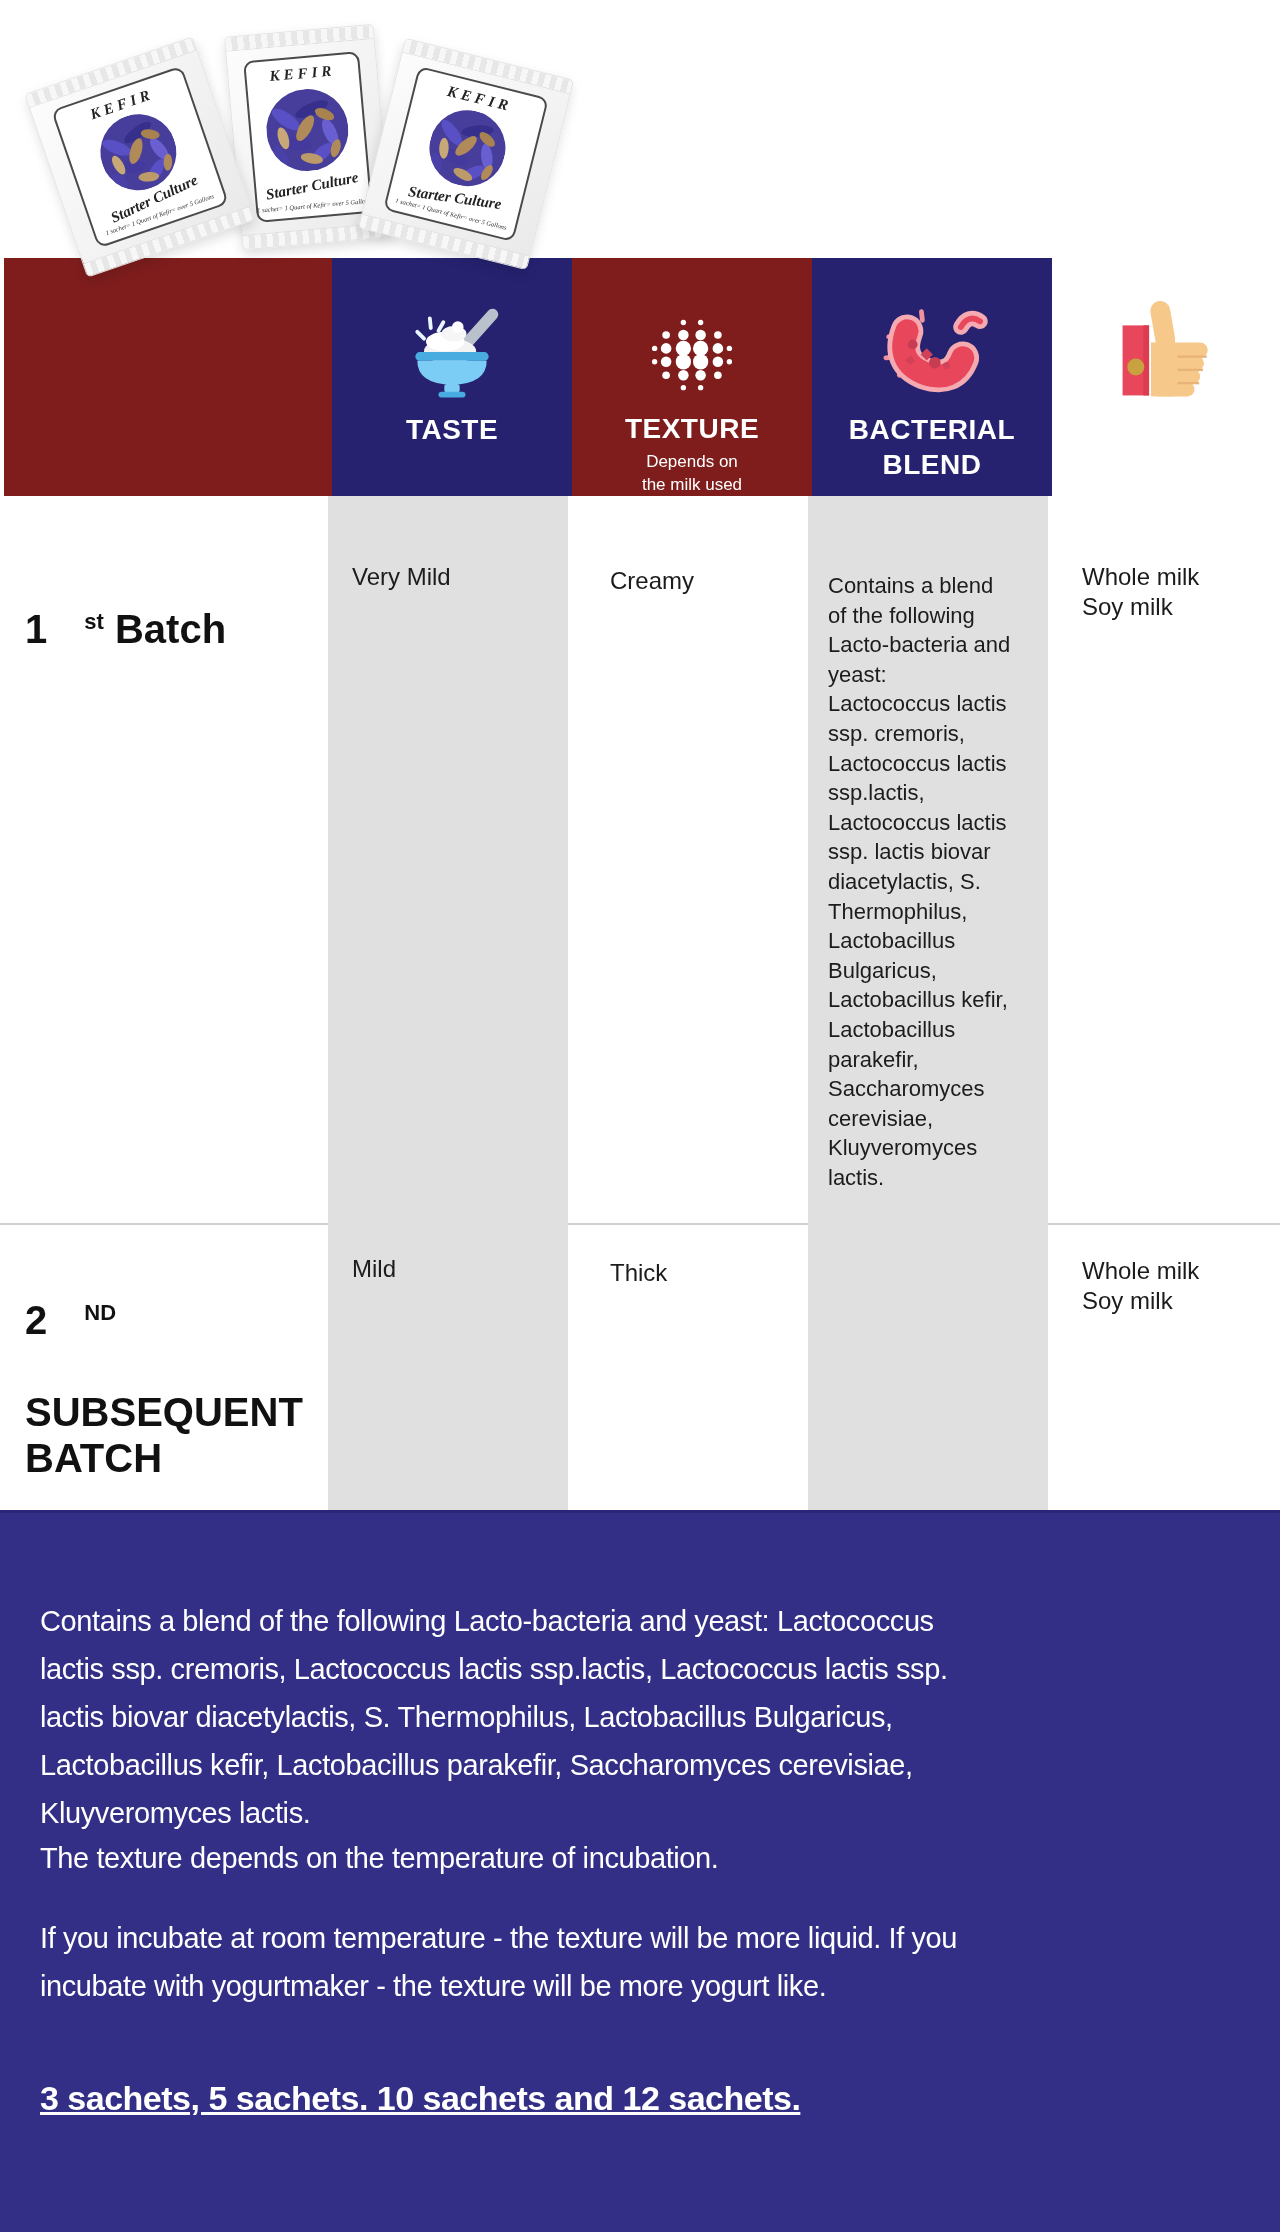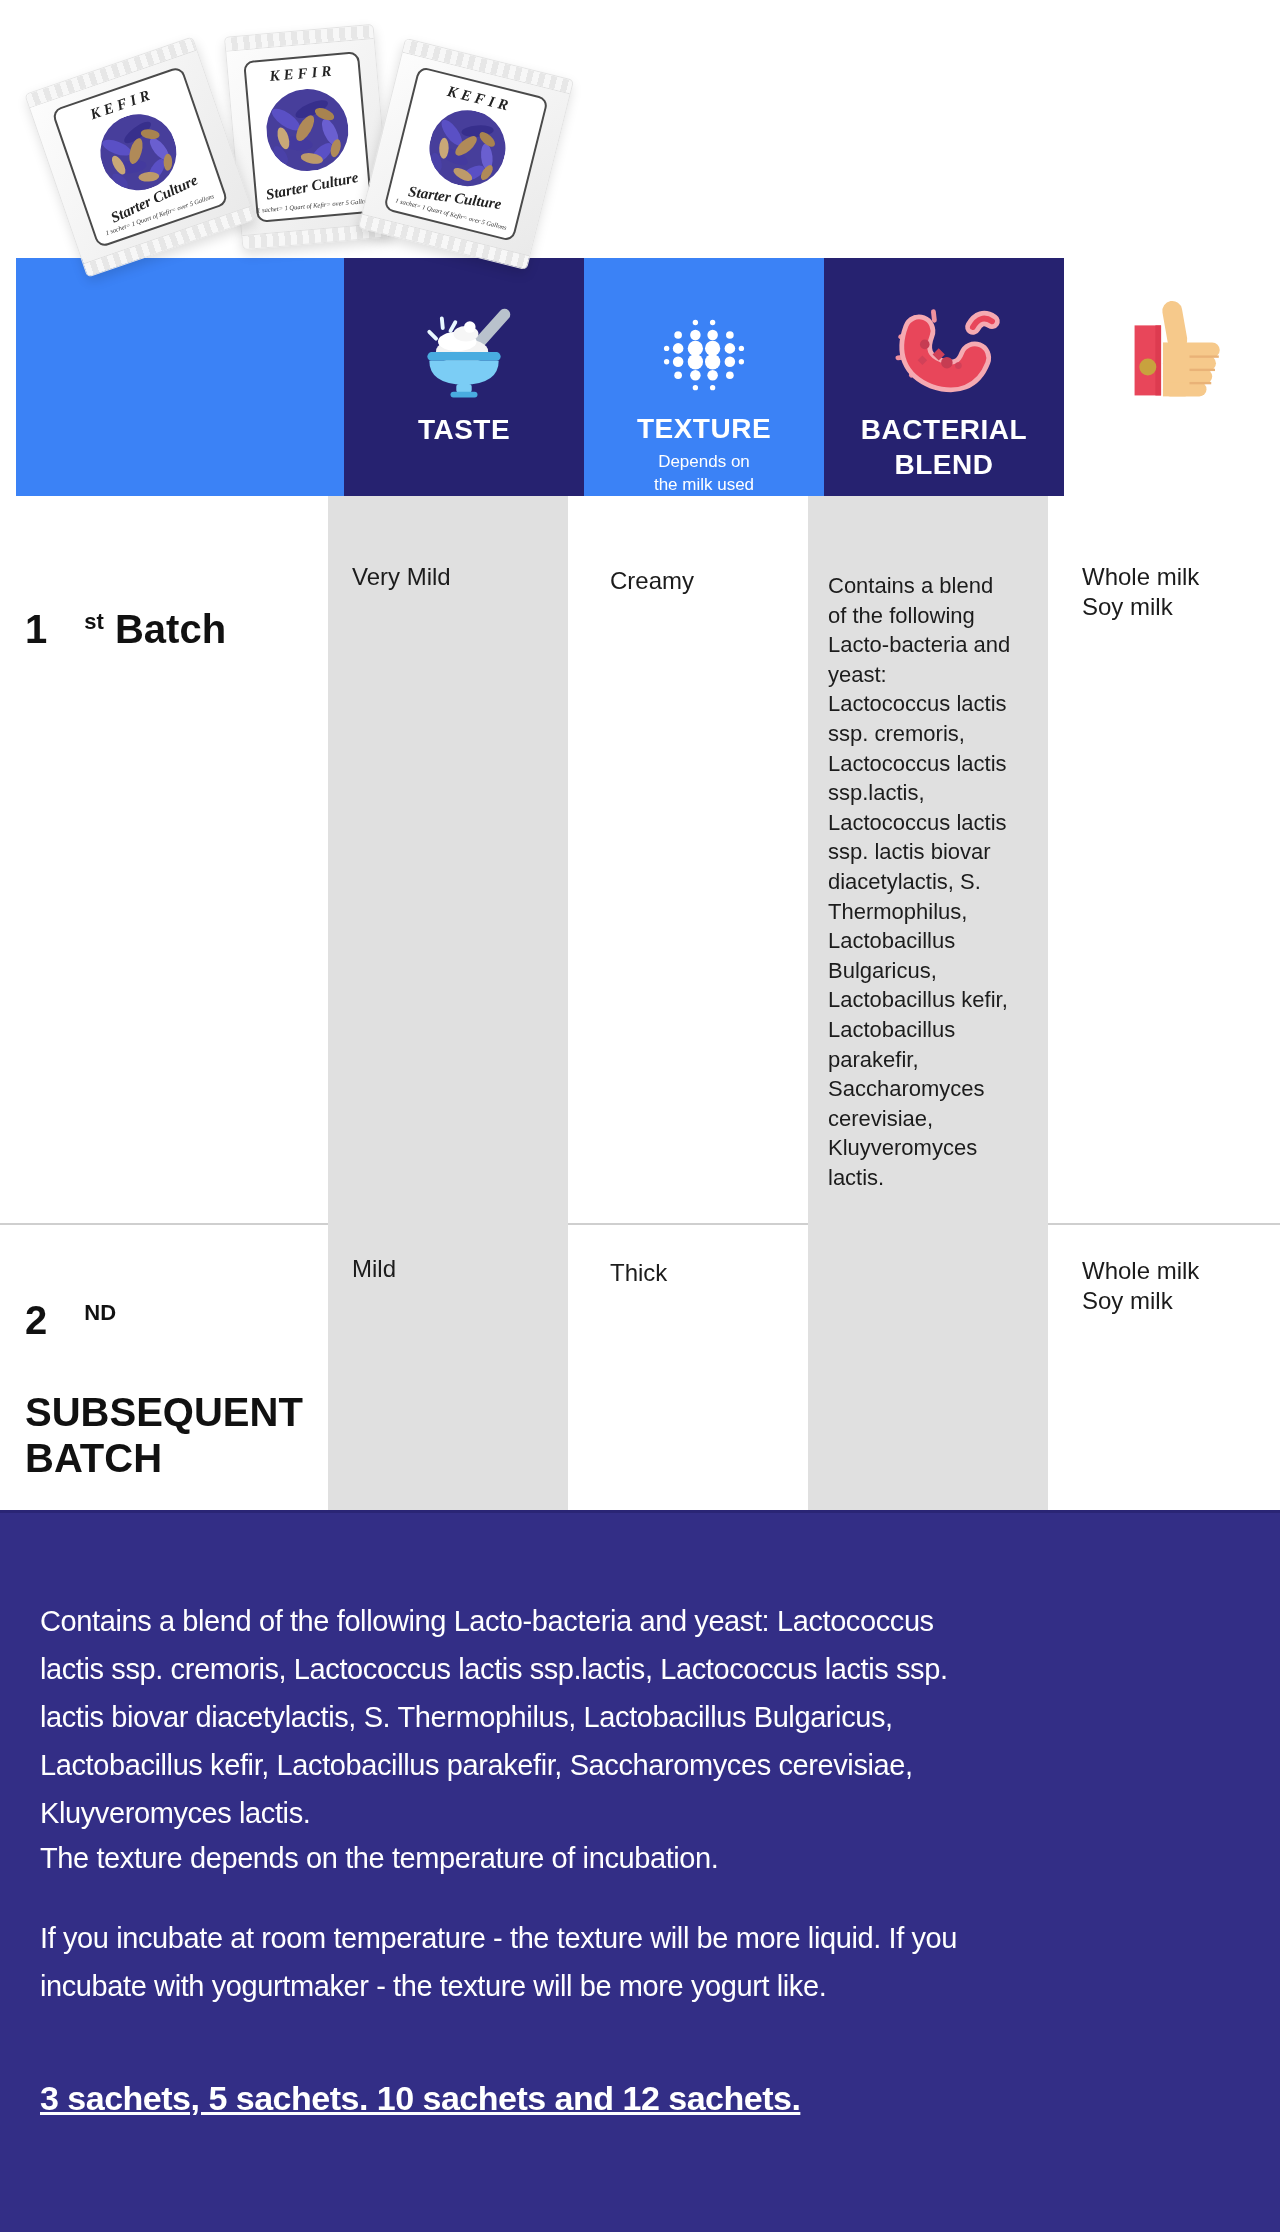--- a/index.html
+++ b/index.html
@@ -27,21 +27,21 @@
   .pk2 .pk-circle{width:82px;height:82px;}
   .pk-script{font-family:"Liberation Serif",serif;font-style:italic;font-weight:bold;
           font-size:15px;color:#222;transform:rotate(-6deg);white-space:nowrap;}
   .pk-note{font-family:"Liberation Serif",serif;font-style:italic;font-size:6.5px;color:#333;
           white-space:nowrap;}
   .main-title{position:absolute;left:655px;top:28px;width:560px;
           font-size:76px;line-height:99px;font-weight:bold;color:#37308a;
           white-space:pre-line;letter-spacing:-1px;}
 
   
-  .header-band{position:absolute;left:16px;top:258px;width:1019px;height:238px;background:#3b82f6;}
+  .header-band{position:absolute;left:4px;top:258px;width:1019px;height:238px;background:#7f1d1d;}
   .hcol{position:absolute;top:0;height:238px;display:flex;flex-direction:column;align-items:center;}
   .hcol.dark{background:#262270;}
   .hcol1{left:328px;width:240px;}
   .hcol2{left:568px;width:240px;}
   .hcol3{left:808px;width:240px;}
   .hcol4{left:1048px;width:232px;}
   .icon-box{height:128px;margin-top:18px;display:flex;align-items:flex-end;justify-content:center;}
   .col-label{margin-top:8px;font-size:28px;line-height:35px;font-weight:bold;color:#ffffff;
           text-align:center;letter-spacing:.5px;white-space:pre-line;}
   .col-sublabel{margin-top:4px;font-size:17px;line-height:23px;color:#ffffff;text-align:center;

